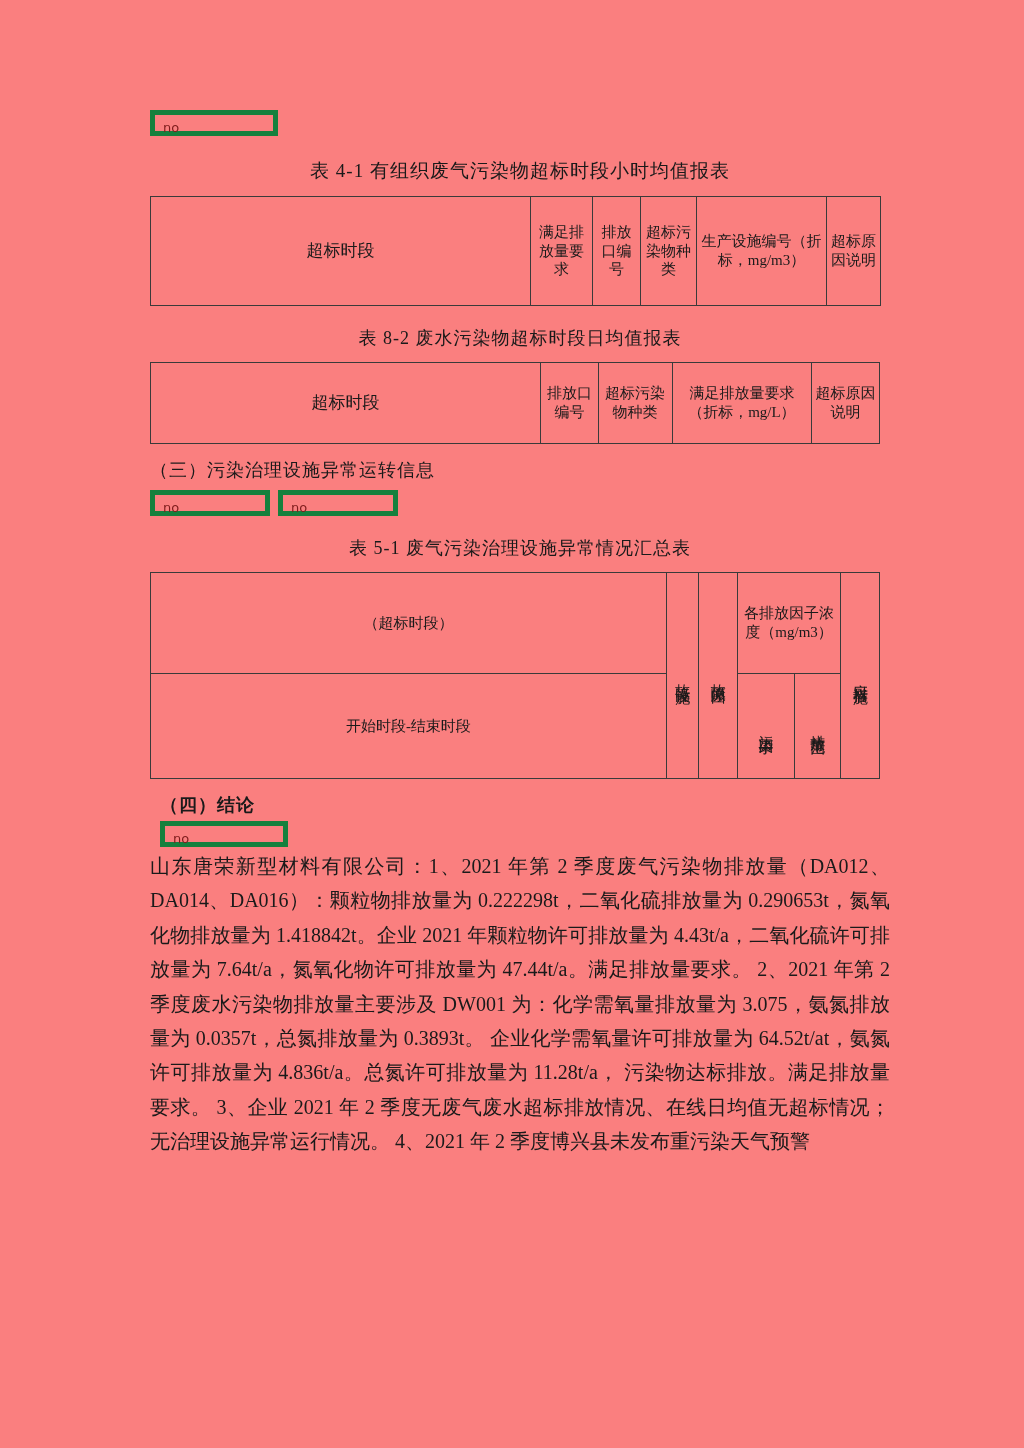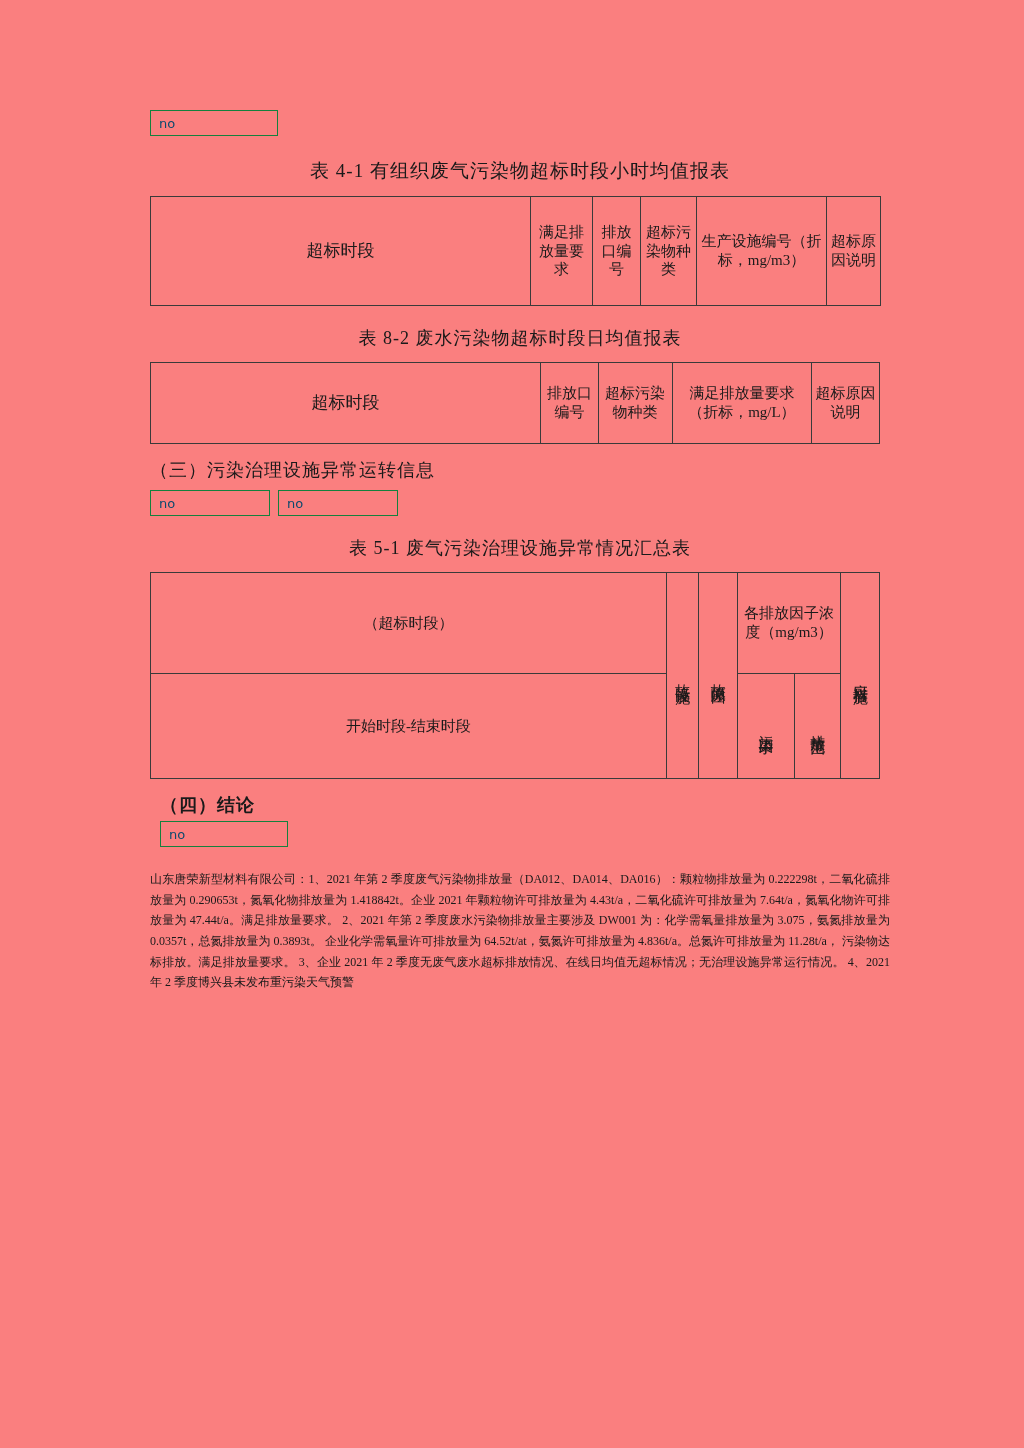--- a/index.html
+++ b/index.html
@@ -23,27 +23,27 @@
   }
   .content {
     position: absolute;
     left: 150px;
     top: 110px;
     width: 740px;
   }
 
   
   .nobox {
-    border: 1px solid #15803d;
+    border: 5px solid #15803d;
     background: #fa7f7f;
     height: 26px;
     line-height: 26px;
     font-family: "DejaVu Sans", sans-serif;
     font-size: 13px;
-    color: #0c4a6e;
+    color: #7f1d1d;
     padding-left: 8px;
     box-sizing: border-box;
   }
   .nobox.w1 { width: 128px; }
   .nobox.w2 { width: 120px; }
   .nobox.w3 { width: 120px; }
 
   .norow {
     display: flex;
     gap: 8px;
@@ -103,22 +103,22 @@
     text-orientation: upright;
     letter-spacing: 2px;
     display: inline-block;
     font-size: 15px;
     line-height: 1.1;
   }
   .cellbig { font-size: 17px; }
   .leftcell { text-align: left; padding-left: 14px; font-size: 16px; }
 
   .para {
-    margin-top: 22px;
-    font-size: 12px;
+    margin-top: 2px;
+    font-size: 20px;
     line-height: 1.72;
     text-align: justify;
     font-family: "Liberation Serif", serif;
   }
 </style>
 </head>
 <body>
 
 <div class="page">
   <div class="content">

